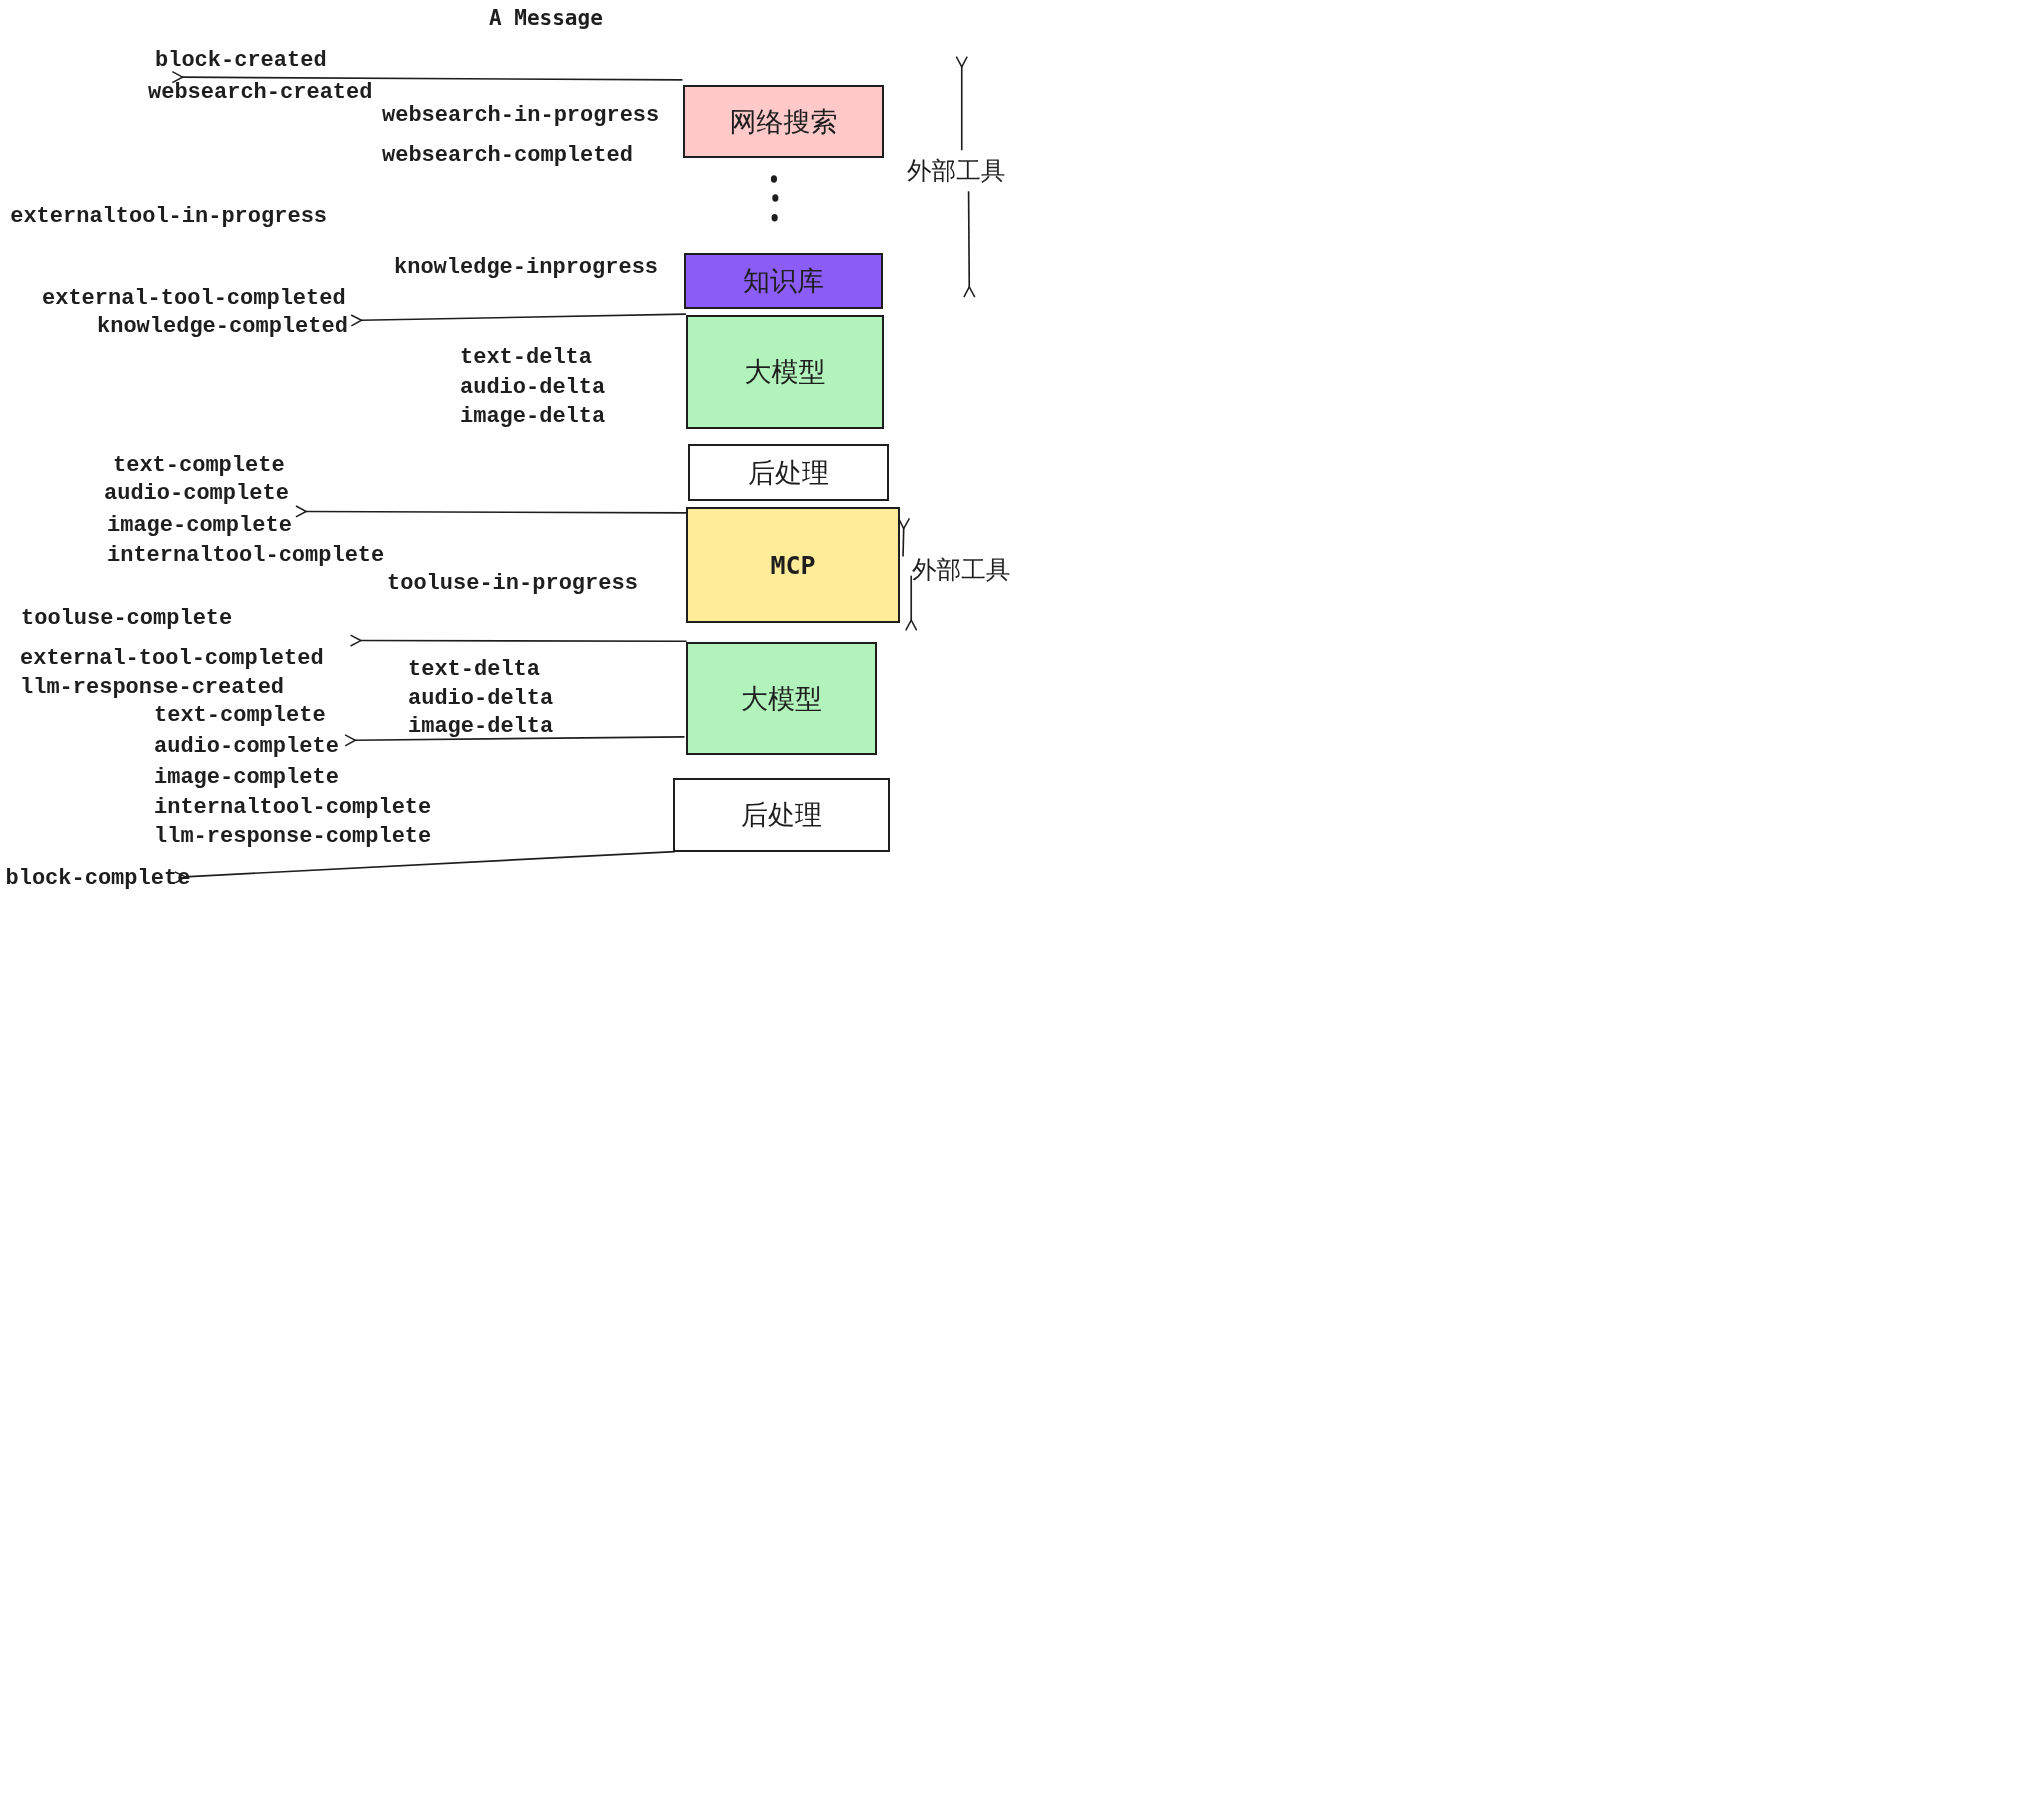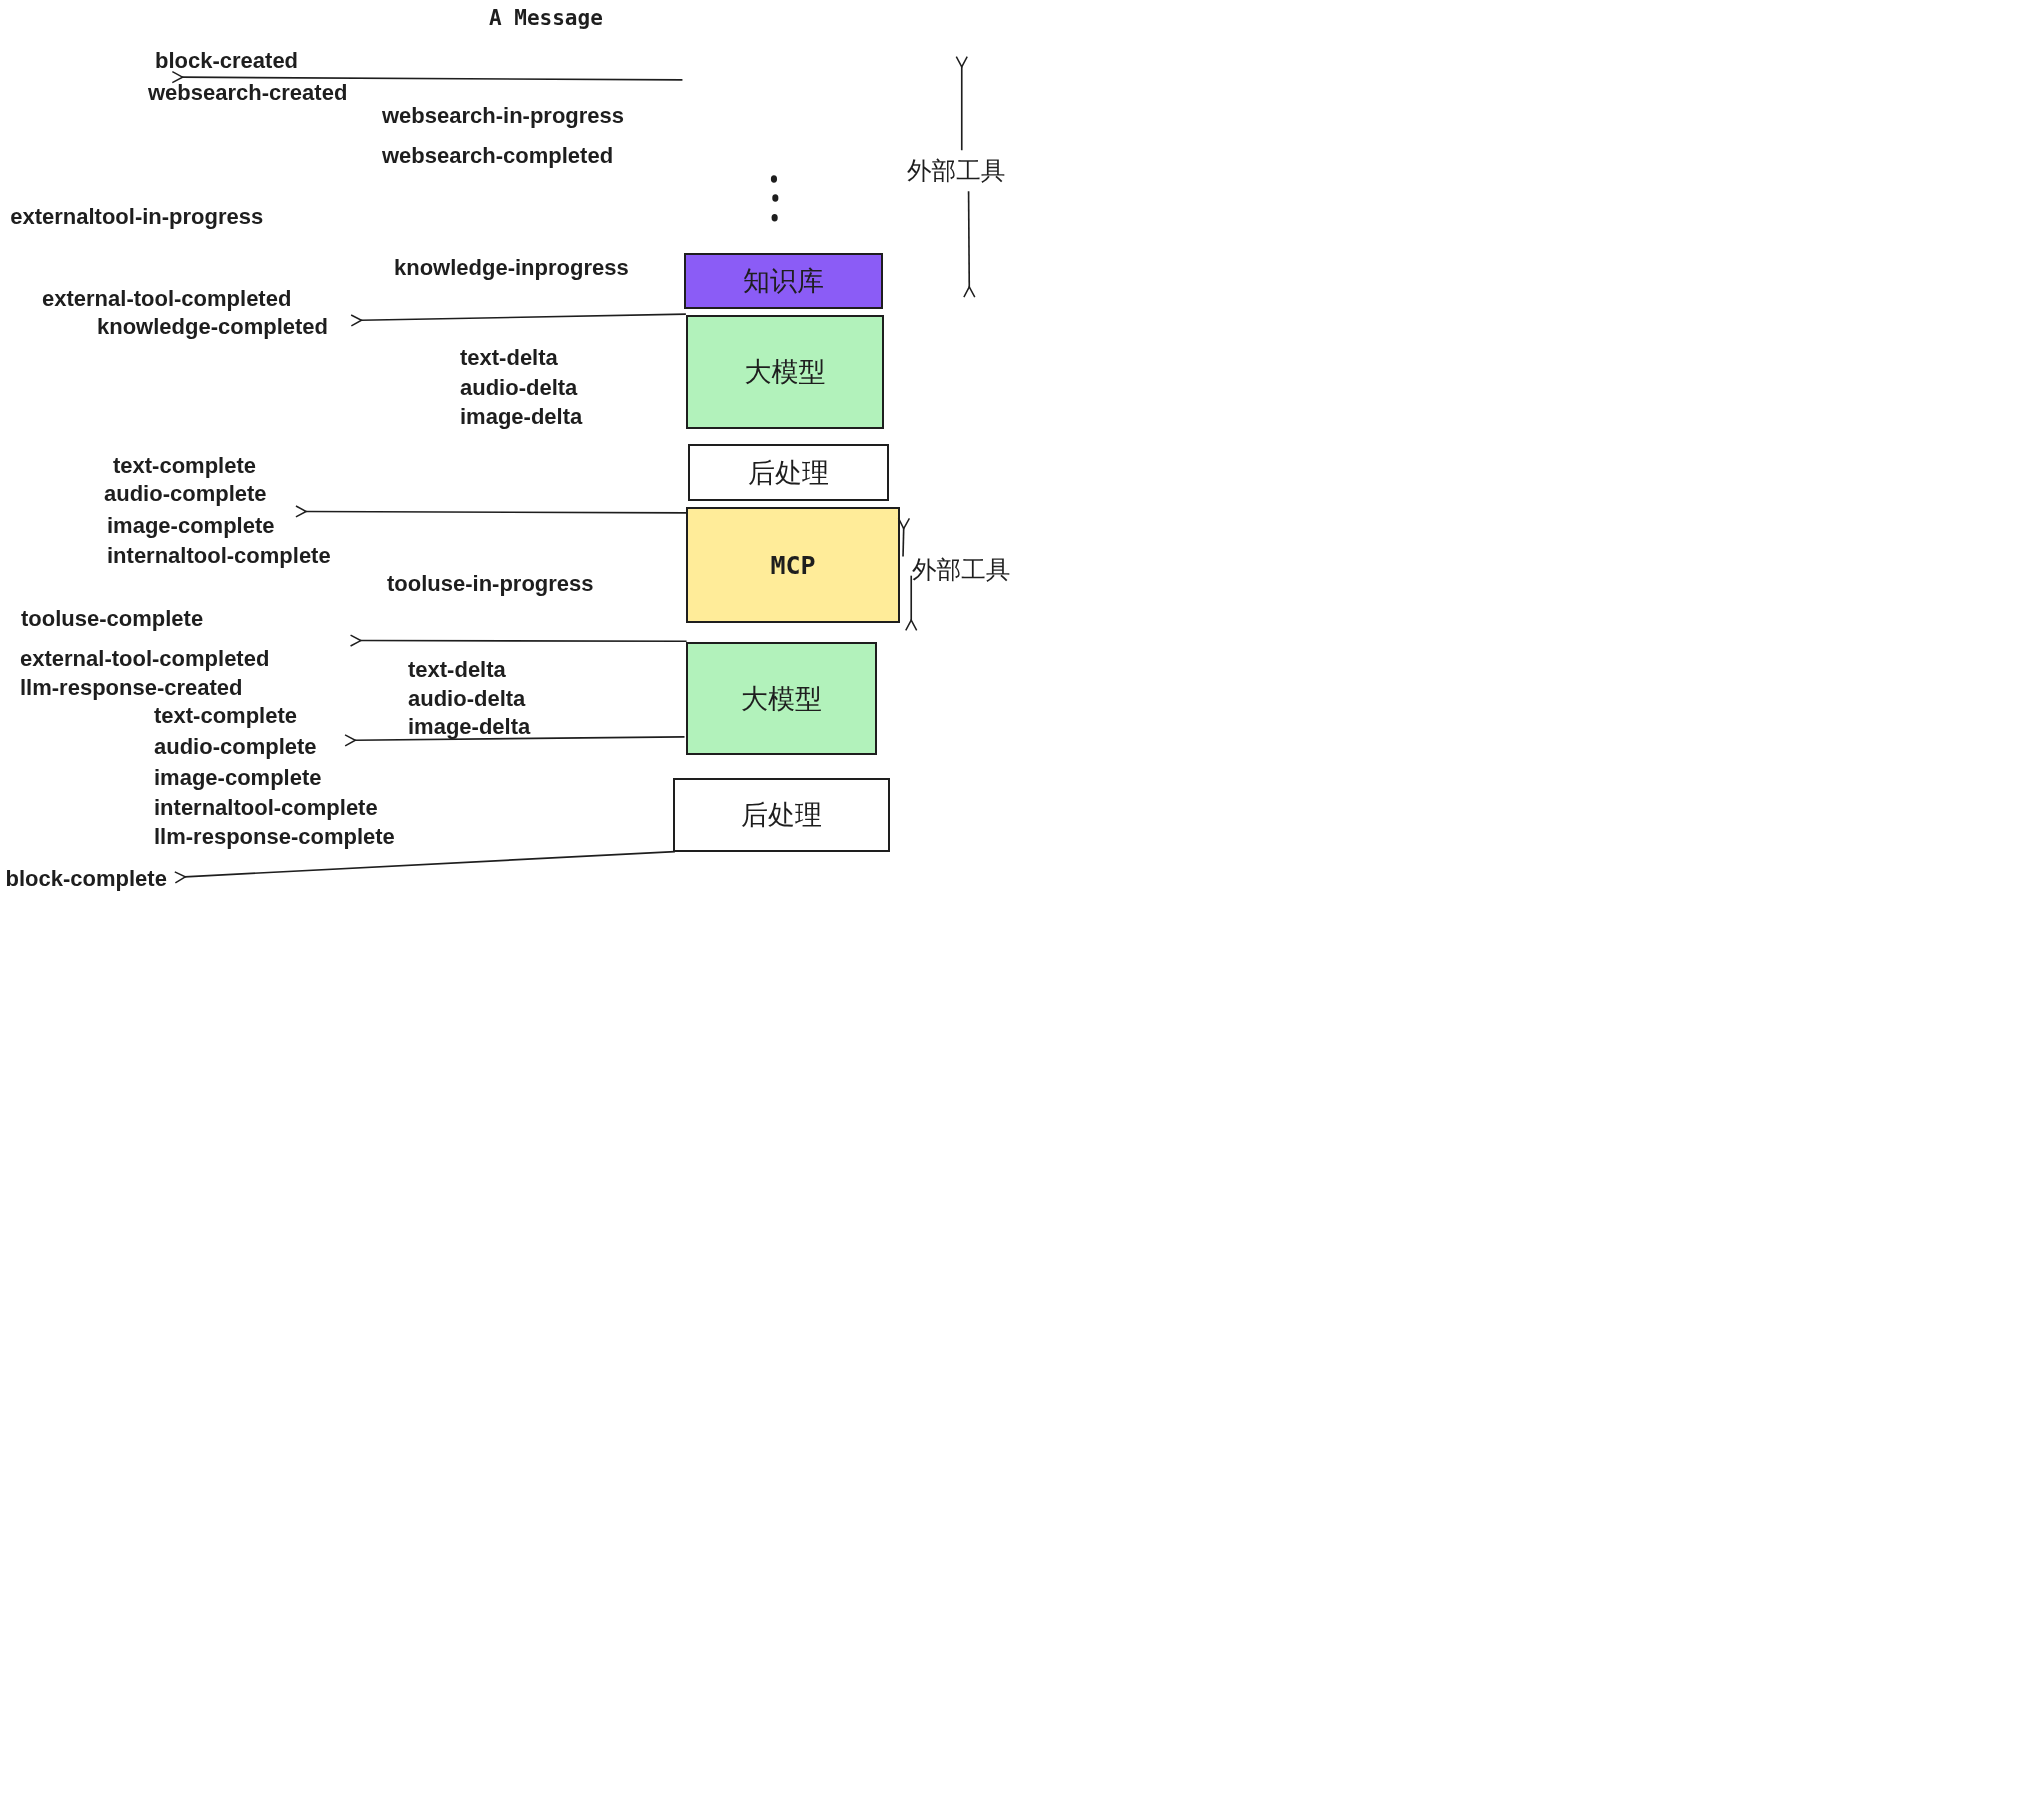--- a/index.html
+++ b/index.html
@@ -16,21 +16,21 @@
     font-family:"DejaVu Sans Mono","Liberation Mono",monospace;
   }
   .title{
     position:absolute;
     left:489px;top:5.5px;width:116px;
     font-size:21px;font-weight:700;color:var(--stroke);
     white-space:nowrap;
   }
   .ev{
     position:absolute;
-    font-family:Liberation Sans, sans-serif;
+    font-family:Liberation Mono, monospace;
     font-size:22px;font-weight:600;
     color:var(--stroke);
     white-space:nowrap;
     line-height:1.1;
   }
   .box{
     position:absolute;
     box-sizing:border-box;
     border:2px solid var(--stroke);
     display:flex;align-items:center;justify-content:center;
@@ -89,20 +89,23 @@
   <div class="ev" style="left:408px;top:687px">audio-delta</div>
   <div class="ev" style="left:408px;top:715px">image-delta</div>
 
   <div class="ev" style="left:154px;top:704px">text-complete</div>
   <div class="ev" style="left:154px;top:735px">audio-complete</div>
   <div class="ev" style="left:154px;top:766px">image-complete</div>
   <div class="ev" style="left:154px;top:796px">internaltool-complete</div>
   <div class="ev" style="left:154px;top:825px">llm-response-complete</div>
   <div class="ev" style="left:5.5px;top:867px">block-complete</div>
 
+  <div class="box" style="left: 683px; top: 85px; width: 201px; height: 73px; background: rgb(255, 201, 201);">
+    <span class="cn">网络搜索</span>
+  </div>
 
   <div class="box" style="left: 684px; top: 253px; width: 199px; height: 56px; background: #8b5cf6;">
     <span class="cn">知识库</span>
   </div>
 
   <div class="box" style="left: 686px; top: 315px; width: 198px; height: 114px; background: rgb(178, 242, 187);">
     <span class="cn">大模型</span>
   </div>
 
   <div class="box" style="left:688px;top:444px;width:201px;height:57px">

